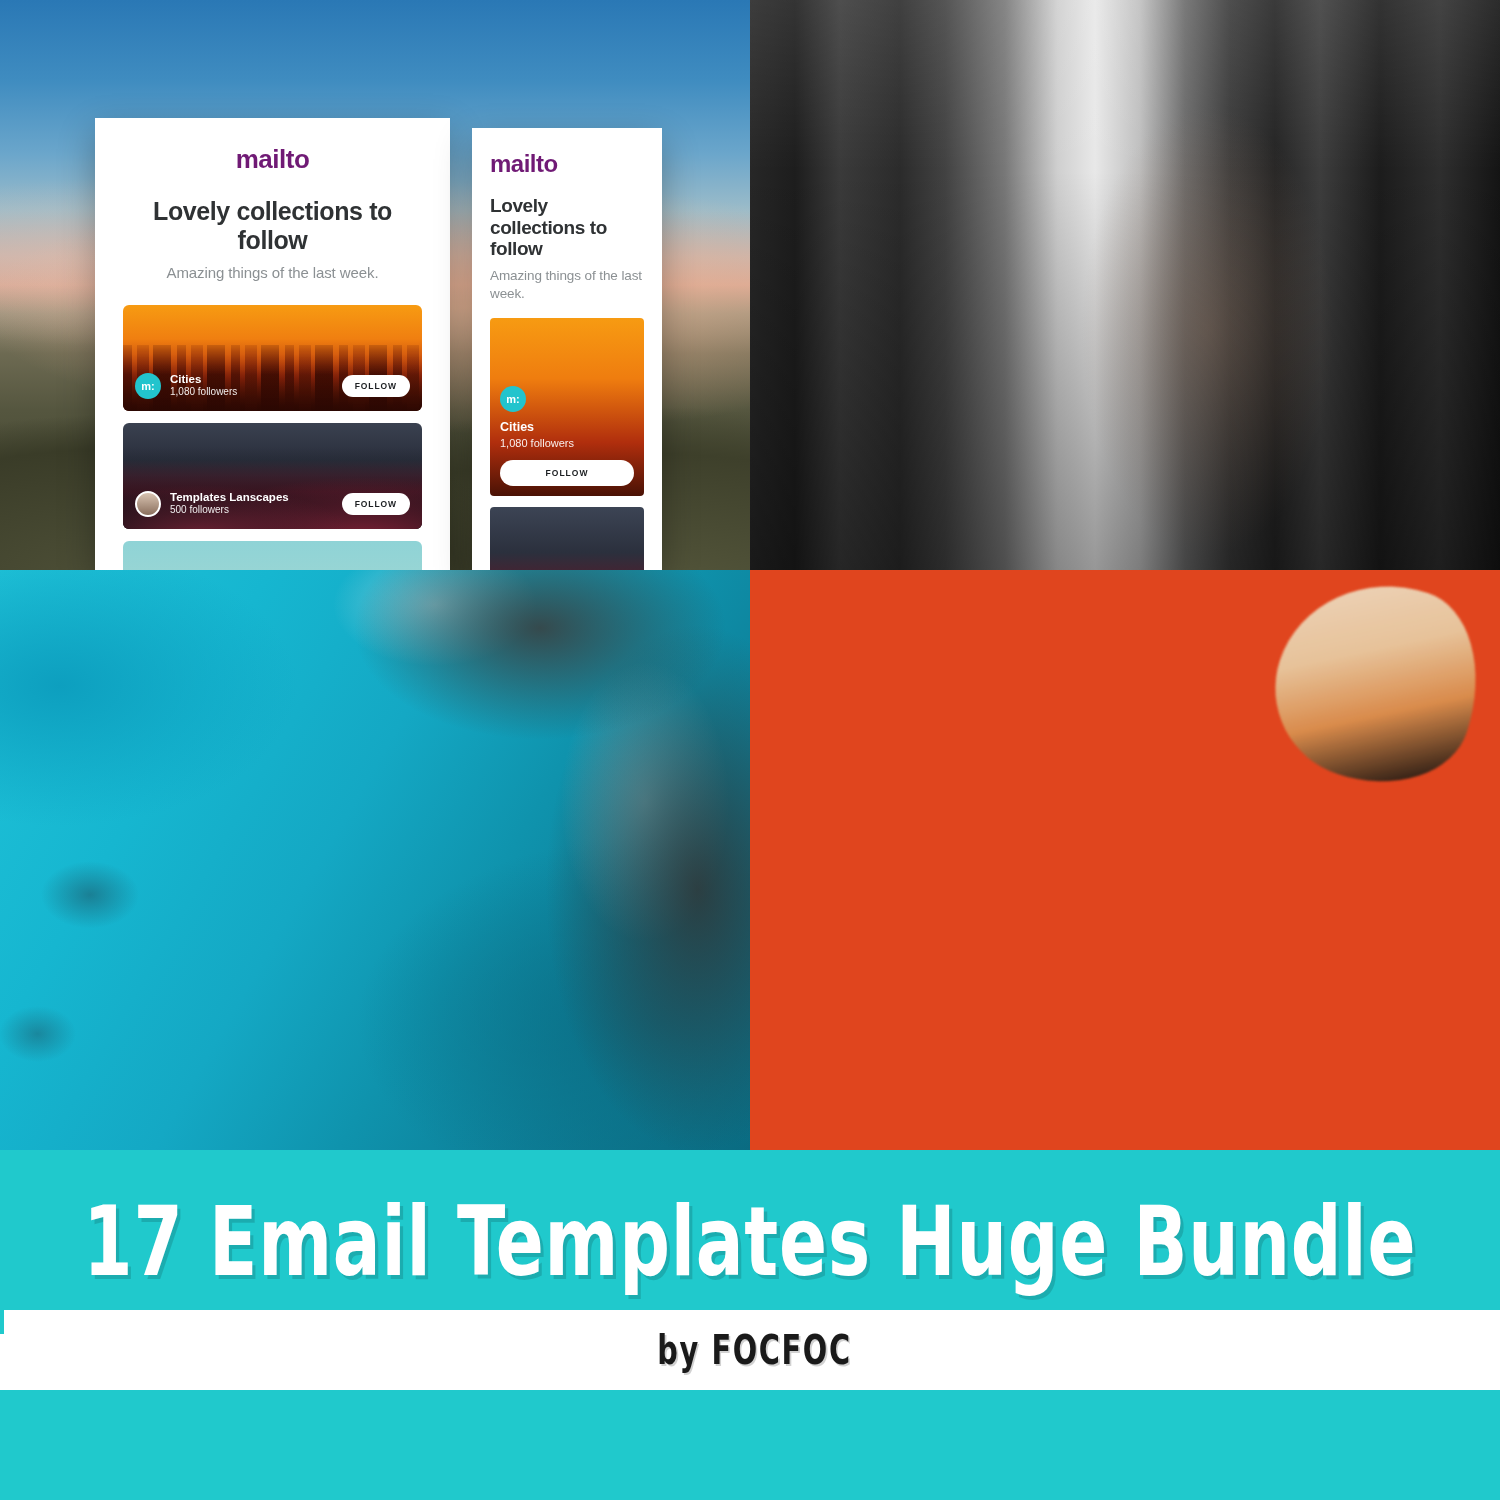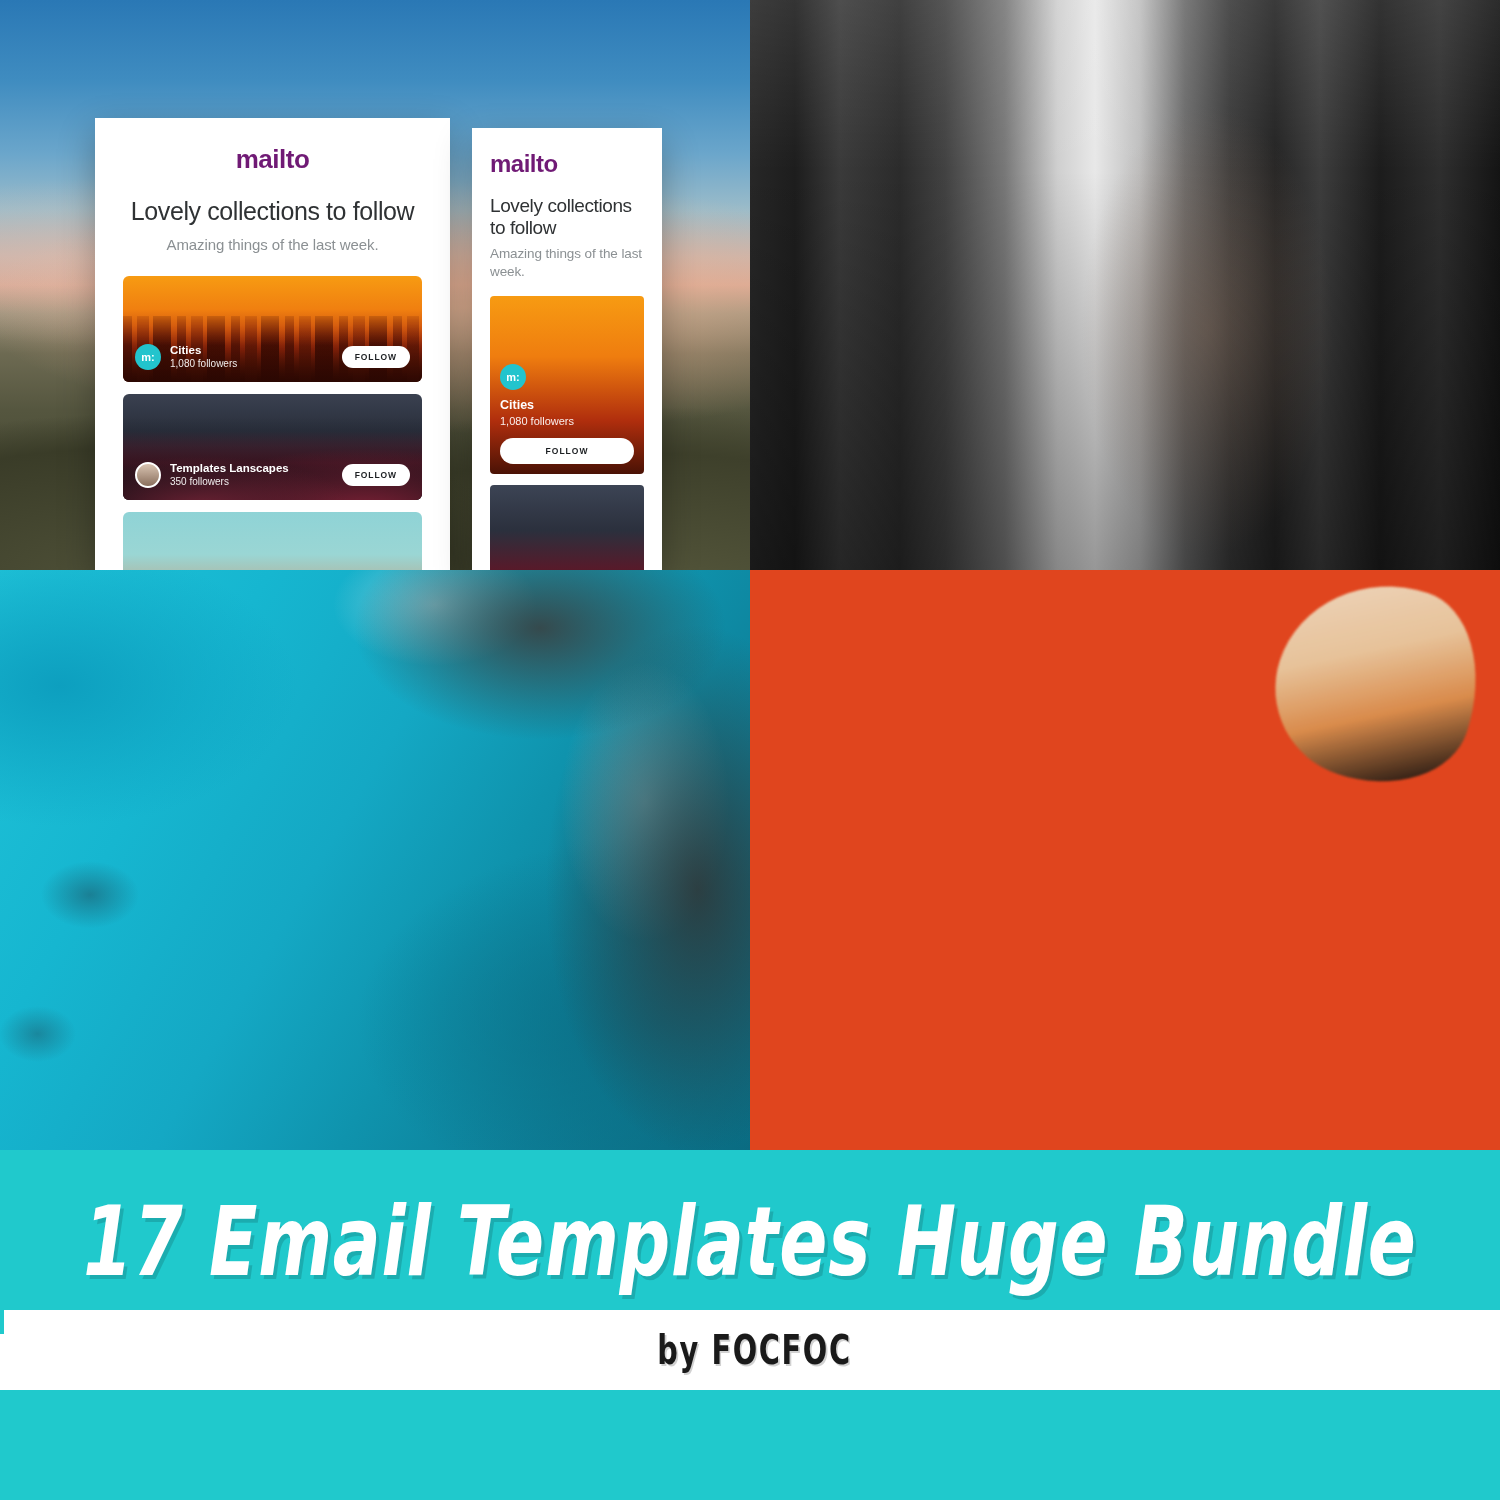--- a/index.html
+++ b/index.html
@@ -115,21 +115,21 @@
 
   .logo {
     color: #701a75;
     font-weight: 700;
     letter-spacing: -0.5px;
   }
   .logo-lg { font-size: 26px; }
   .logo-md { font-size: 24px; }
 
   h1.head {
-    font-weight: 400;
+    font-weight: 700;
     color: #2f3234;
     line-height: 1.14;
     letter-spacing: -0.4px;
   }
   p.sub {
     font-weight: 400;
     color: #8b9093;
     line-height: 1.30;
     letter-spacing: -0.1px;
   }
@@ -204,21 +204,21 @@
   }
   .coll-v2 {
     margin-top: 11px; height: 120px; border-radius:4px; overflow:hidden; position:relative;
     background: linear-gradient(#3c4454 0%, #2b303d 38%, #571a2a 70%, #0d0e13 100%);
   }
 
   
   .banner {
     position:absolute; left:0; top:1150px; width:1500px; height:184px;
     background:#20c9cc;
-    display:flex; align-items:center; justify-content:center;font-style:italic;
+    display:flex; align-items:center; justify-content:center;
   }
   .banner-title {
     color:#fff;
     font-family: "DejaVu Sans Condensed", "Liberation Sans Narrow", "Liberation Sans", sans-serif;
     font-weight: 700;
     font-size: 96px;
     letter-spacing: 1px;
     transform: scaleX(.82);
     text-shadow: 4px 4px 0 rgba(0,0,0,.14);
     white-space: nowrap;
@@ -266,21 +266,21 @@
                 <div class="follow-pill">FOLLOW</div>
               </div>
             </div>
 
             <div class="coll land">
               <div class="ridge"></div>
               <div class="coll-meta">
                 <div class="av photo"></div>
                 <div class="coll-txt">
                   <div class="coll-name">Templates Lanscapes</div>
-                  <div class="coll-fol">350 followers</div>
+                  <div class="coll-fol">500 followers</div>
                 </div>
                 <div class="follow-pill">FOLLOW</div>
               </div>
             </div>
 
             <div class="coll winter"></div>
           </div>
         </div>
       </div>
 

